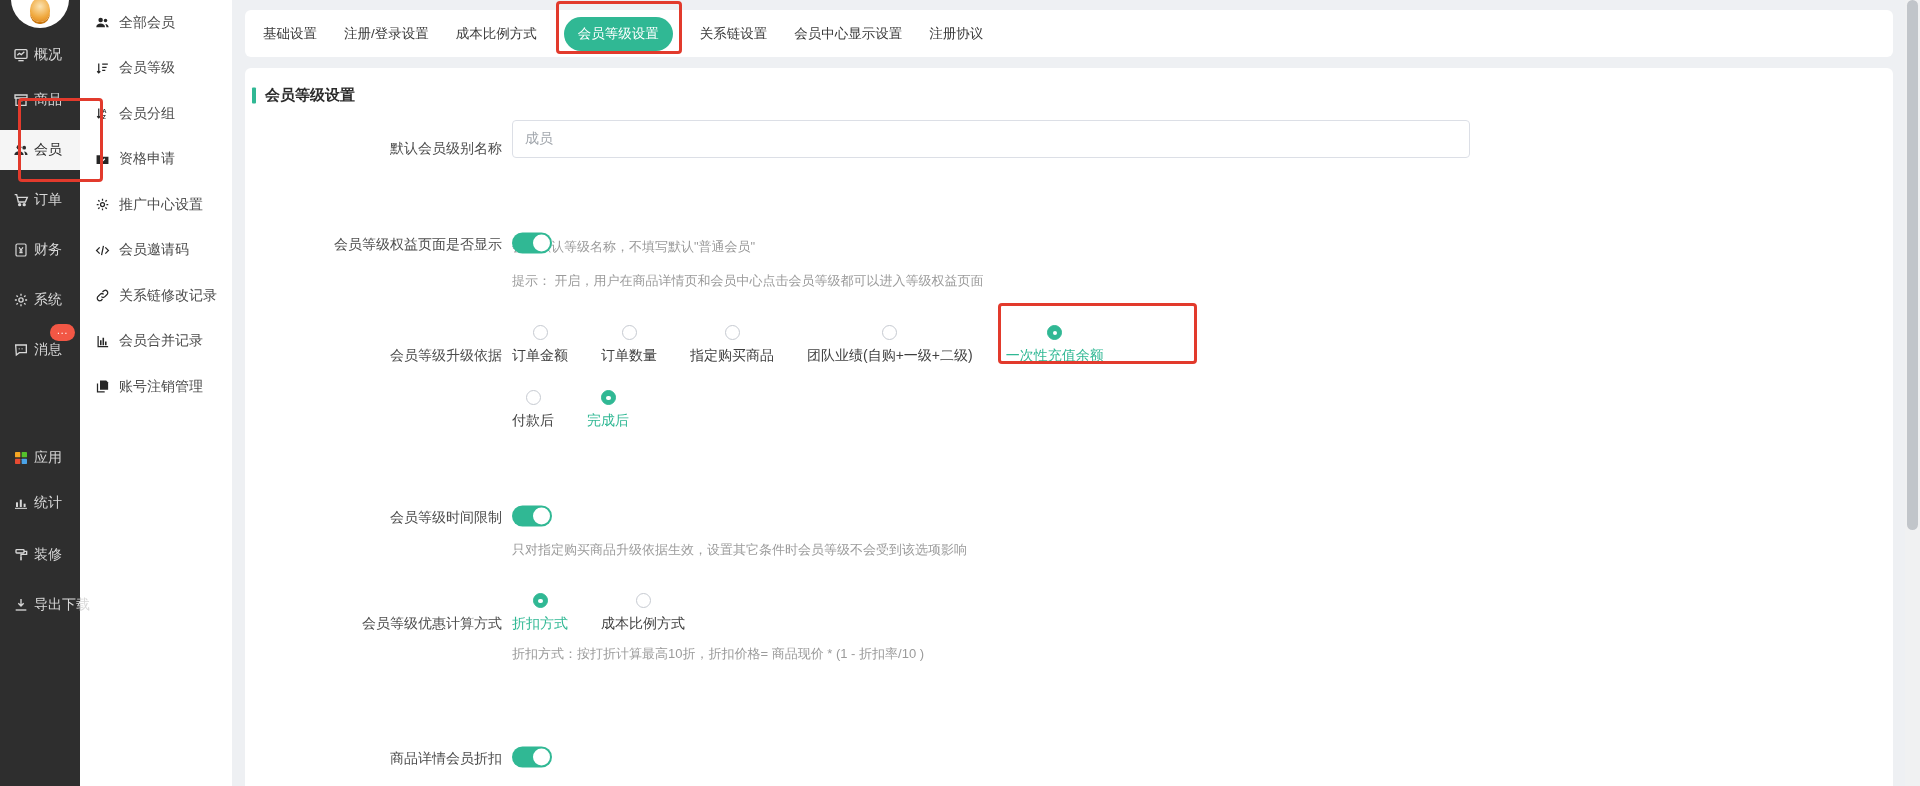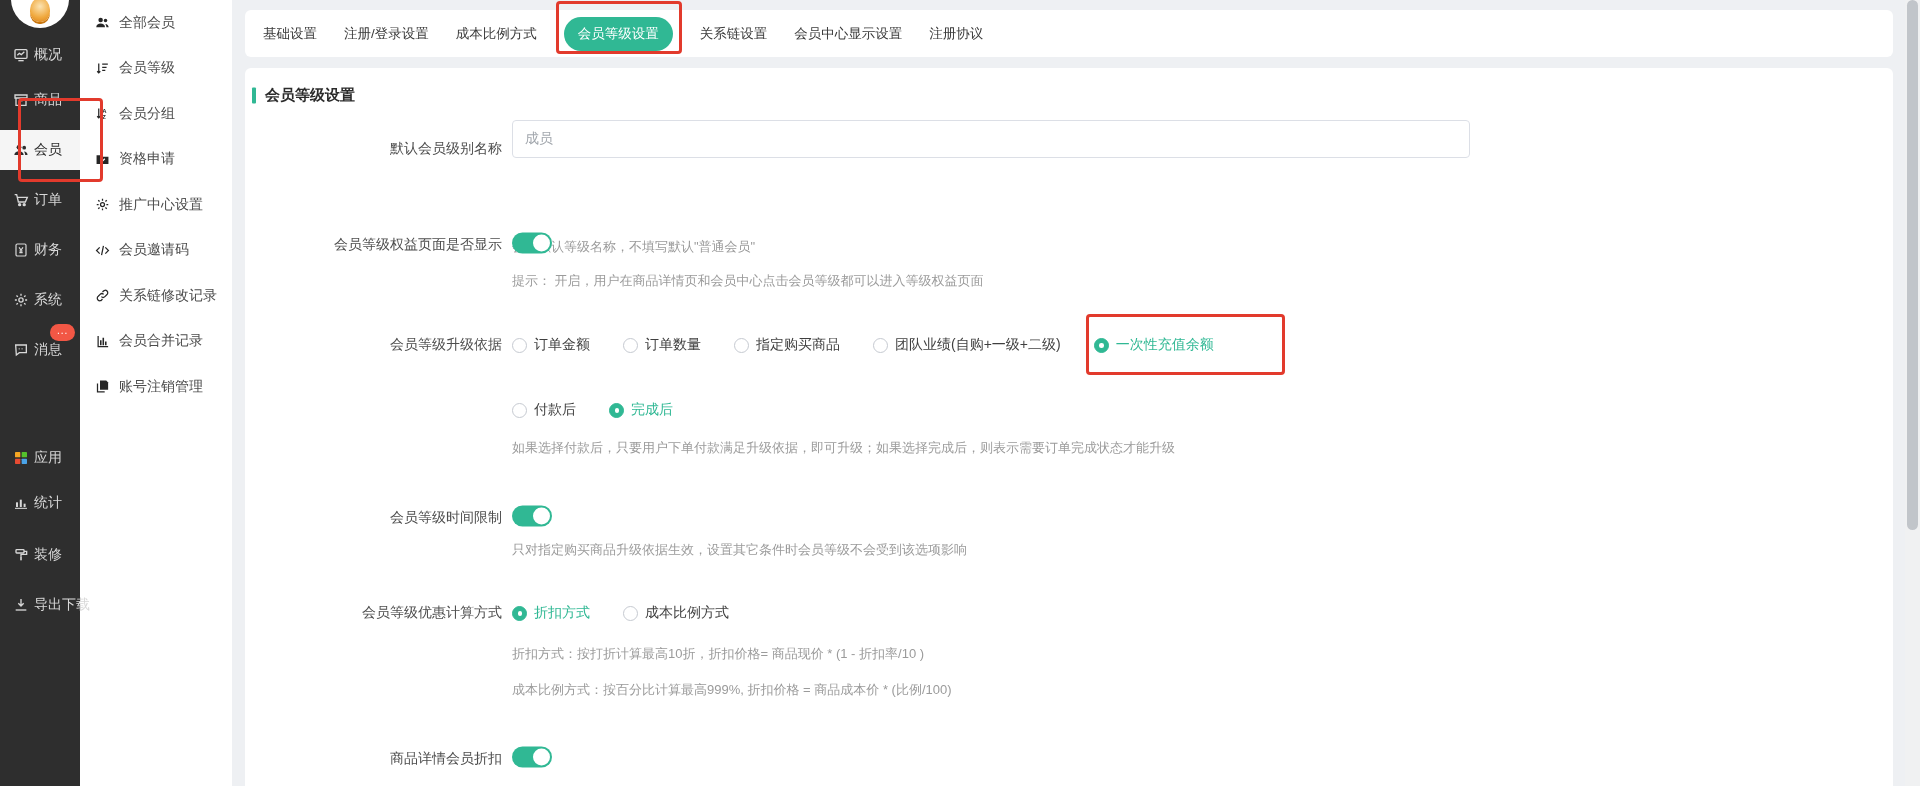--- a/index.html
+++ b/index.html
@@ -42,21 +42,21 @@
   .rlabel { width:257px; text-align:right; font-size:14px; color:#4d4d4d; flex-shrink:0; white-space:nowrap; }
   .rctrl { margin-left:10px; display:flex; align-items:center; gap:33px; }
   .help { position:absolute; left:267px; font-size:13px; color:#9b9b9b; white-space:nowrap; }
 
   .tinput { width:958px; height:38px; border:1px solid #dcdfe6; border-radius:4px; padding:0 12px; font-size:14px;
             color:#a2a7ad; font-family:inherit; outline:none; background:#fff; }
 
   .toggle { position:relative; width:40px; height:21px; border-radius:11px; background:#30b894; cursor:pointer; }
   .knob { position:absolute; top:2px; right:2px; width:17px; height:17px; border-radius:50%; background:#fff; }
 
-  .radio { display:flex; align-items:center; gap:7px; cursor:pointer; font-size:14px; color:#3f3f3f; white-space:nowrap; }
+  .radio { display:flex; align-items:center; gap:7px; cursor:pointer; font-size:14px; color:#3f3f3f; white-space:nowrap;flex-direction:column; }
   .rdot { width:15px; height:15px; border-radius:50%; border:1px solid #c6cad1; background:#fff; position:relative; flex-shrink:0; }
   .radio.sel .rdot { background:#30b894; border-color:#30b894; }
   .radio.sel .rdot::after { content:""; position:absolute; left:4.5px; top:4.5px; width:4.5px; height:4.5px; border-radius:50%; background:#fff; }
   .radio.sel .rtext { color:#30b894; }
 
   
   .anno { position:absolute; border:3px solid #e23a2c; border-radius:4px; pointer-events:none; z-index:5; }
   .anno-rail { left:18px; top:98px; width:85px; height:84px; }
   .anno-tab { left:-8px; top:-16px; right:-9px; bottom:-3px; width:auto; height:auto; }
   .anno-radio { left:-8px; top:-22px; width:199px; height:61px; }
@@ -310,21 +310,20 @@
           <label class="radio">
             <span class="rdot"></span>
             <span class="rtext">付款后</span>
           </label>
           <label class="radio sel">
             <span class="rdot"></span>
             <span class="rtext">完成后</span>
           </label>
         </div>
       </div>
-      <div class="help" style="top:371px">如果选择付款后，只要用户下单付款满足升级依据，即可升级；如果选择完成后，则表示需要订单完成状态才能升级</div>
 
       <div class="row" style="top:448px; transform:translateY(-50%)">
         <div class="rlabel">会员等级时间限制</div>
         <div class="rctrl">
           <div class="toggle">
               <div class="knob"></div>
             </div>
         </div>
       </div>
       <div class="help" style="top:473px">只对指定购买商品升级依据生效，设置其它条件时会员等级不会受到该选项影响</div>
@@ -336,21 +335,20 @@
             <span class="rdot"></span>
             <span class="rtext">折扣方式</span>
           </label>
           <label class="radio">
             <span class="rdot"></span>
             <span class="rtext">成本比例方式</span>
           </label>
         </div>
       </div>
       <div class="help" style="top:577px">折扣方式：按打折计算最高10折，折扣价格= 商品现价 * (1 - 折扣率/10 )</div>
-      <div class="help" style="top:613px">成本比例方式：按百分比计算最高999%, 折扣价格 = 商品成本价 * (比例/100)</div>
 
       <div class="row" style="top:689px; transform:translateY(-50%)">
         <div class="rlabel">商品详情会员折扣</div>
         <div class="rctrl">
           <div class="toggle">
               <div class="knob"></div>
             </div>
         </div>
       </div>
 

